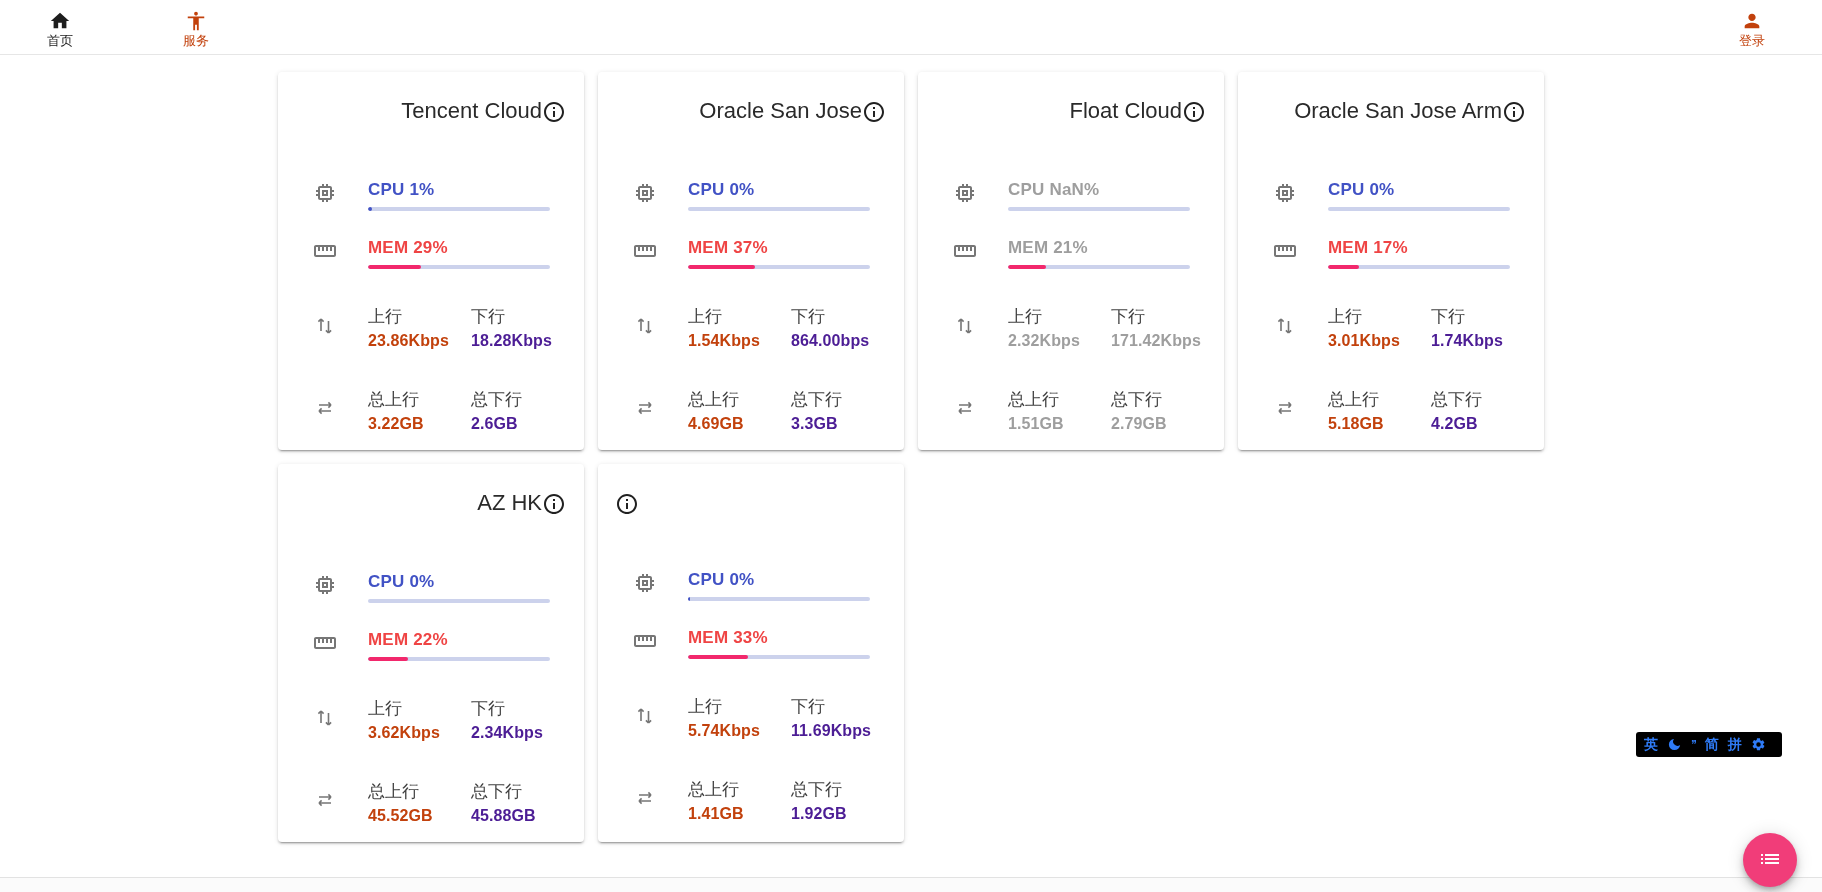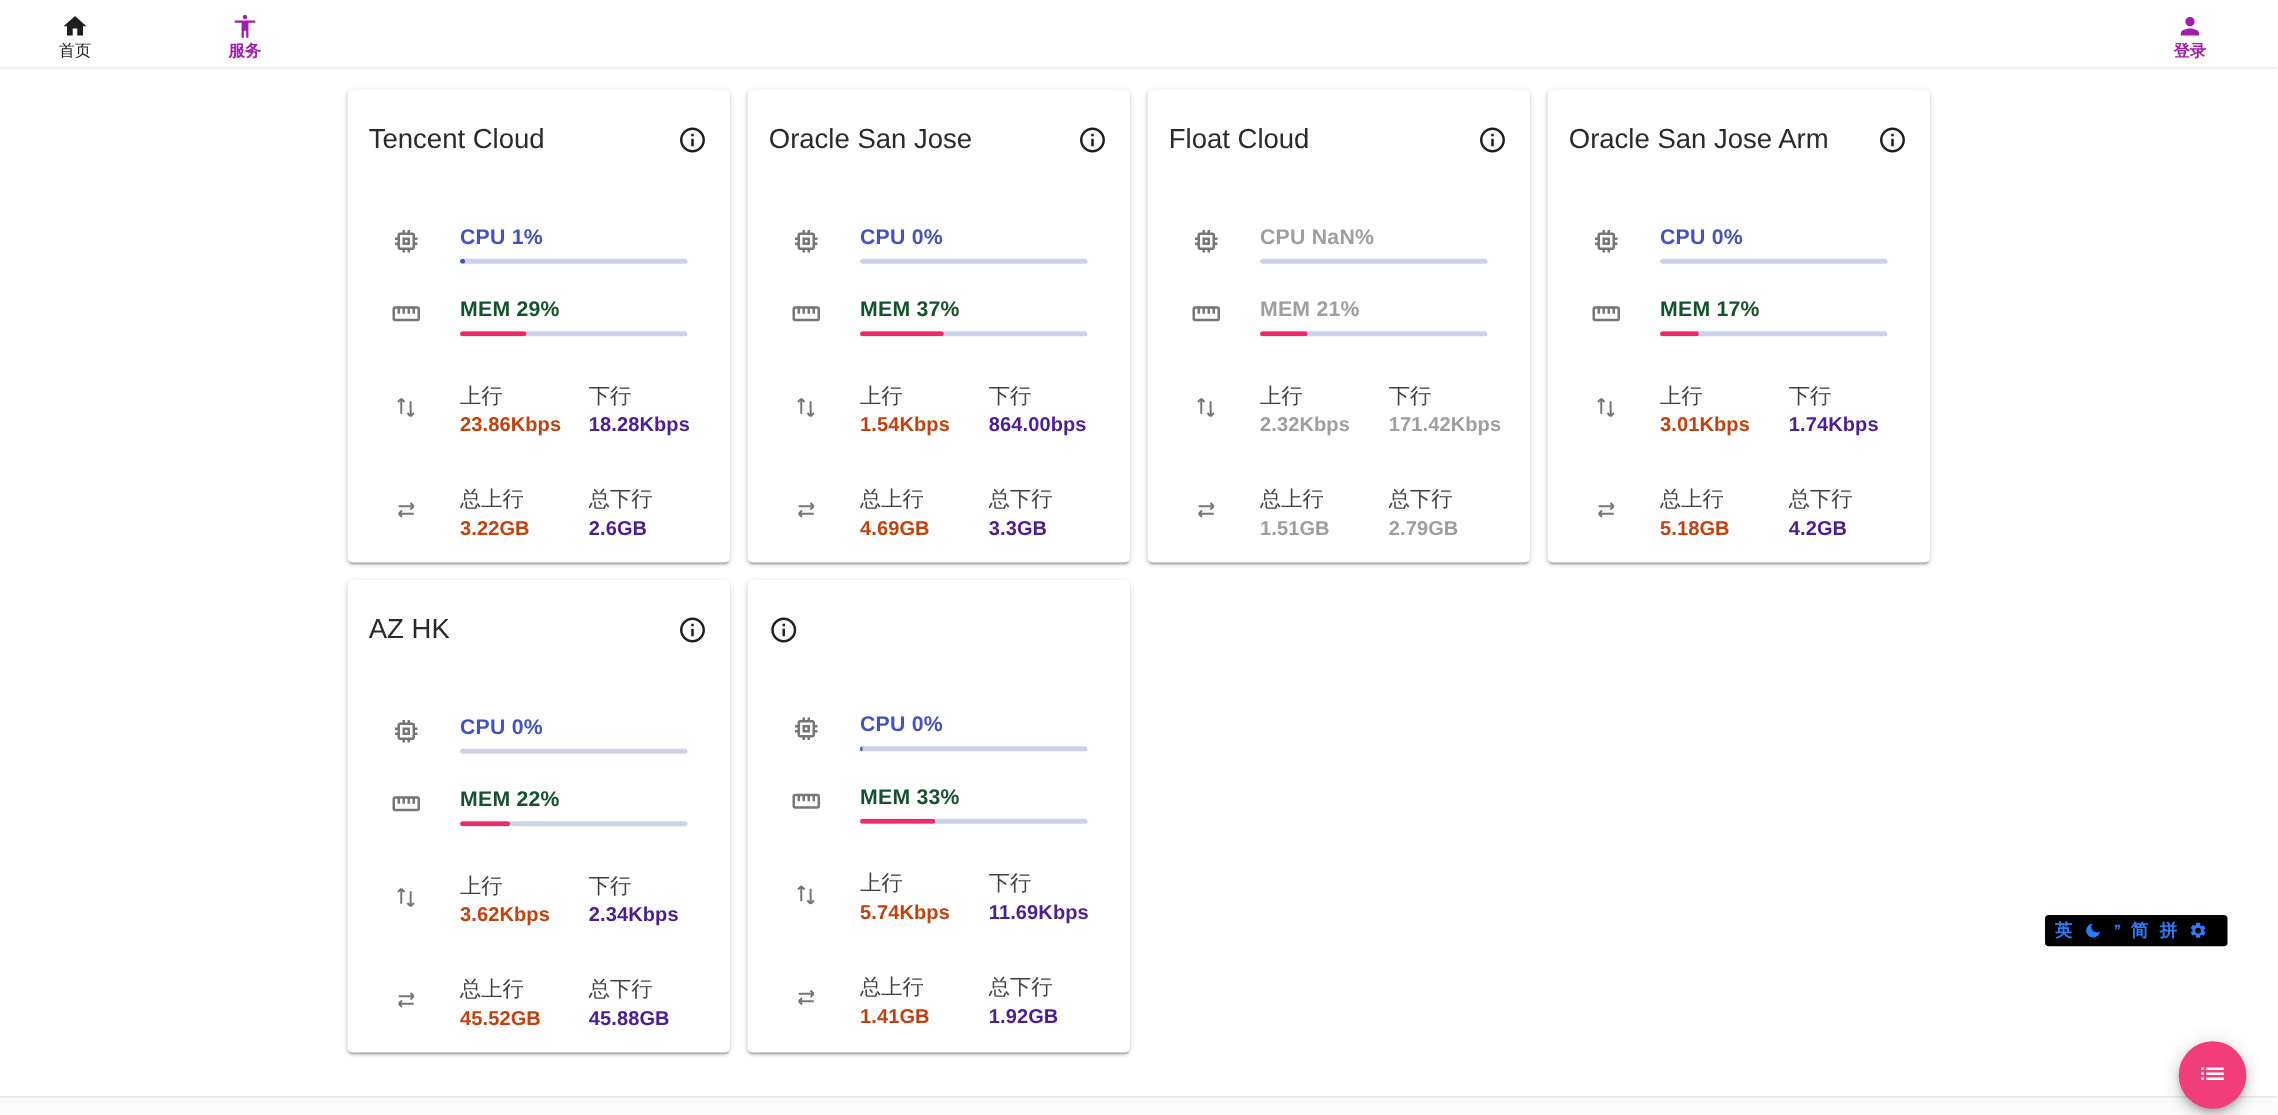--- a/index.html
+++ b/index.html
@@ -13,42 +13,42 @@
     height:55px; background:#fff; border-bottom:1px solid #e6e6e6;
     display:flex; align-items:center; padding:0 44px 0 34px;
   }
   .nav-item {
     width:52px; display:flex; flex-direction:column; align-items:center;
     justify-content:center; gap:2px; cursor:pointer; padding-top:4px;
   }
   .nav-item .nv-icon { width:22px; height:22px; }
   .nav-item .nv-label { font-size:13px; line-height:14px; }
   .nav-item.active { color:#1d1d1d; }
-  .nav-item.inactive { color:#a21caf;font-weight:bold; }
+  .nav-item.inactive { color:#c2410c; }
   .nav-item + .nav-item { margin-left:84px; }
   .nav-spacer { flex:1; }
   
   .container { width:1266px; margin:0 auto; padding-top:17px; }
   .cards-grid { display:flex; flex-wrap:wrap; gap:14px; }
   .card {
     width:306px; height:378px; background:#fff; border-radius:4px;
     box-shadow:0 3px 1px -2px rgba(0,0,0,.2), 0 2px 2px 0 rgba(0,0,0,.14), 0 1px 5px 0 rgba(0,0,0,.12);
   }
-  .card-header { display:flex; align-items:flex-start; padding:24px 18px 0 17px; }
+  .card-header { display:flex; align-items:flex-start; padding:24px 18px 0 17px;text-align:right; }
   .card-title { flex:1; font-size:22px; line-height:30px; color:#2a2a2a; font-weight:400; }
   .info-btn { width:24px; height:24px; color:#212121; cursor:pointer; margin-top:4px; flex:none; }
   .card-body { margin-top:54px; }
   .row { display:flex; padding:0 34px 0 35px; }
   .row-icon { width:24px; height:24px; color:#767676; flex:none; margin-right:31px; }
   .metric-row { align-items:flex-start; margin-bottom:27px; }
   .metric-row .row-icon { margin-top:1px; }
   .metric-body { flex:1; min-width:0; }
   .metric-label { font-size:17px; font-weight:700; line-height:20px; letter-spacing:.2px; }
   .metric-label.cpu { color:#4152c5; }
-  .metric-label.mem { color:#14532d; }
+  .metric-label.mem { color:#ef4444; }
   .bar { height:4px; border-radius:2px; background:#ccd2ec; margin-top:7px; overflow:hidden; }
   .bar-fill { height:100%; border-radius:2px; width:0; }
   .bar-fill.cpu { background:#4152c5; }
   .bar-fill.mem { background:#f2286c; }
   .net-row { align-items:center; margin-bottom:25px; }
   .net-cols { flex:1; display:flex;margin-top:10px; }
   .net-col { width:103px; }
   .net-col:last-child { width:auto; }
   .net-label { font-size:17px; line-height:22px; color:#3f3f3f; }
   .net-value { font-size:16px; font-weight:700; line-height:26px; letter-spacing:.1px; }

